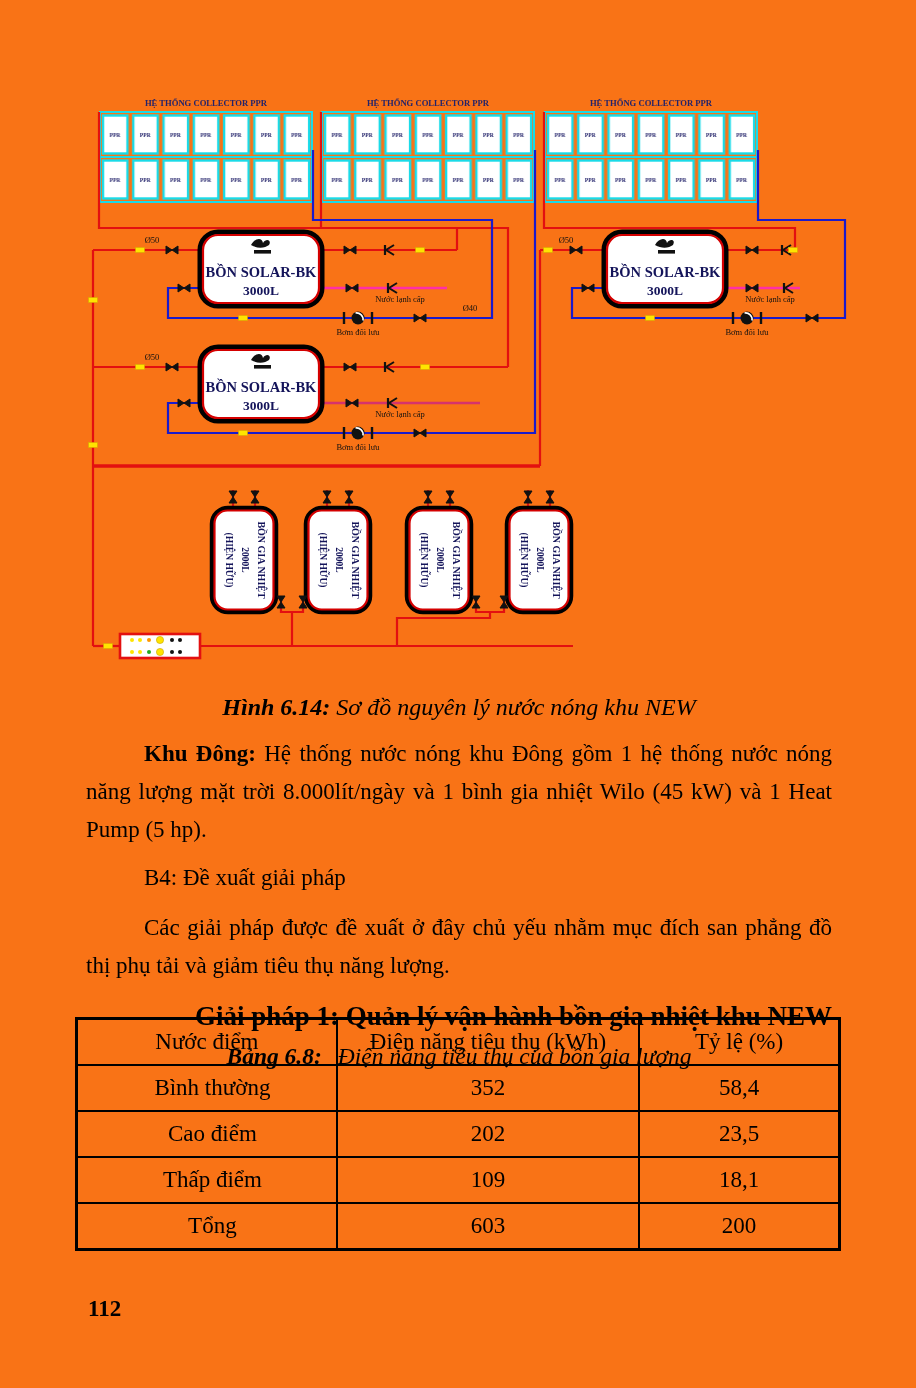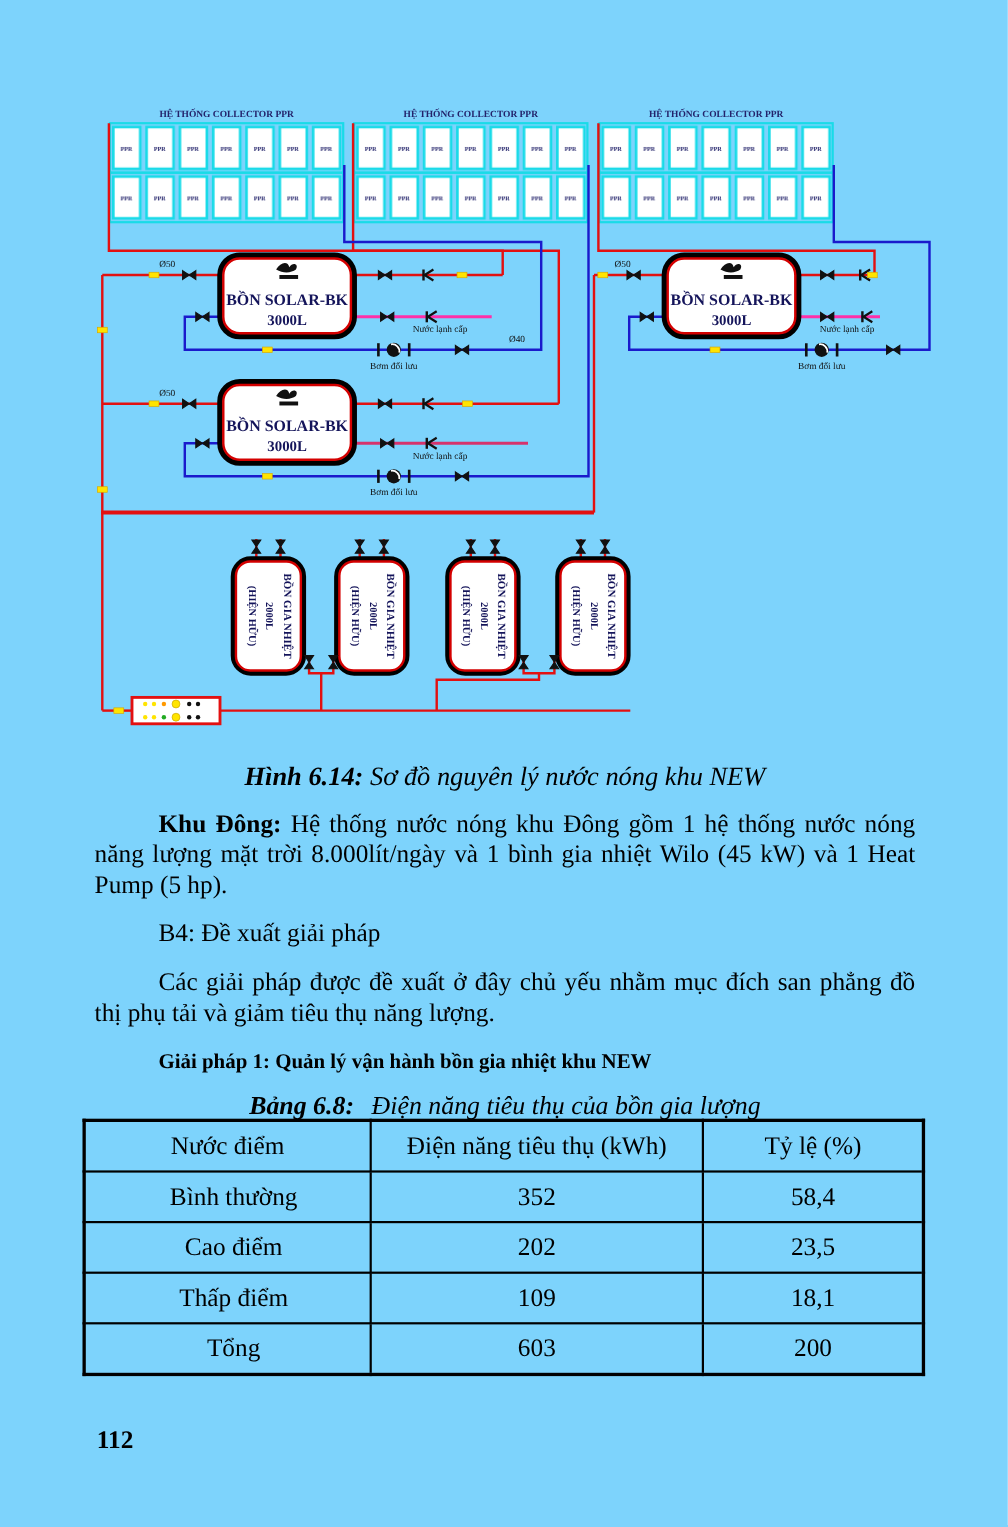--- a/index.html
+++ b/index.html
@@ -1,26 +1,26 @@
 <!DOCTYPE html>
 <html><head>
 <meta charset="utf-8">
 <style>
   html,body{margin:0;padding:0;}
   body{width:916px;height:1388px;position:relative;background:#ffffff;
        font-family:"Liberation Serif", serif;color:#000;}
-  .page{position:absolute;inset:0;width:916px;height:1388px;background:#7dd3fc;overflow:hidden;}
+  .page{position:absolute;inset:0;width:916px;height:1388px;background:#f97316;overflow:hidden;}
   .diagram{position:absolute;left:0;top:0;width:916px;height:690px;}
   .textcol{position:absolute;left:86px;top:694px;width:746px;}
   .figcap{text-align:center;font-size:24px;font-style:italic;margin:0 0 14px 0;}
   .figcap .lbl{font-weight:bold;margin-right:6px;text-align:center;}
-  .para{font-size:23px;line-height:28px;text-align:justify;text-indent:58px;margin:0 0 12px 0;}
+  .para{font-size:23px;line-height:38px;text-align:justify;text-indent:58px;margin:0 0 12px 0;}
   .para .lead{font-weight:bold;}
   .pline{font-size:23px;line-height:34px;text-indent:58px;margin:8px 0 14px 0;}
-  .solhead{font-size:19px;font-weight:bold;line-height:34px;text-indent:58px;margin:14px 0 10px 0;}
+  .solhead{font-size:27px;font-weight:bold;line-height:34px;text-indent:58px;margin:14px 0 10px 0;text-align:right;}
   .tabcap{text-align:center;font-size:23.5px;font-style:italic;margin:10px 0 6px 0;}
   .tabcap .lbl{font-weight:bold;margin-right:16px;}
   table.datatable{position:absolute;left:75px;top:1017px;width:766px;border-collapse:collapse;
       font-size:23px;}
   table.datatable td,table.datatable th{border:2px solid #000;height:42px;font-weight:normal;}
   table.datatable{border:3px solid #000;}
   th.c1,td.c1{width:252px;}
   th.c2,td.c2{width:308px;margin-top:24px;}
   th.c3,td.c3{width:202px;}
   td.c1{text-align:center;padding-left:12px;}

